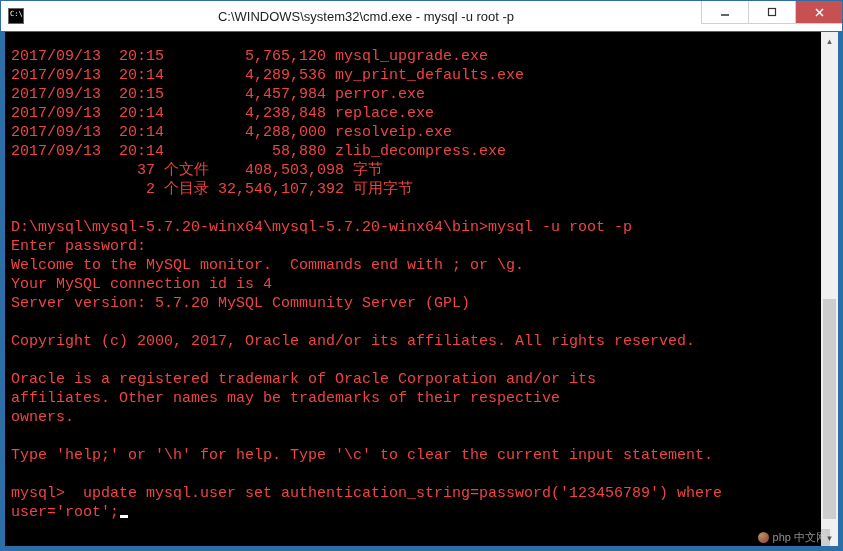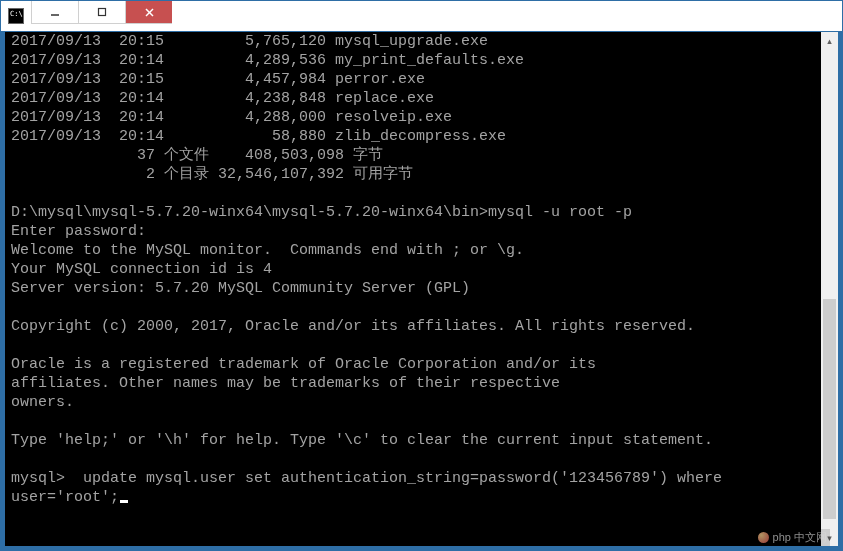--- a/index.html
+++ b/index.html
@@ -86,22 +86,22 @@
     background: #000;
     border: 4px solid #2e6ea6;
     border-top: none;
     box-sizing: border-box;
     position: relative;
     overflow: hidden;
   }
   .term {
     position: absolute;
     inset: 0;
-    padding: 0 4px 2px 6px;
-    color: #a3a3a3;
+    padding: 15px 4px 2px 6px;
+    color: #ef4444;
     font-family: "NSimSun", "SimSun", Consolas, "Courier New", monospace;
     font-size: 15px;
     line-height: 19px;
     white-space: pre;
     overflow-y: auto;
     overflow-x: hidden;
   }
   .cursor {
     display: inline-block;
     width: 8px;
@@ -164,20 +164,21 @@
   .term-wrap { position: absolute; inset: 0 17px 0 0; }
 </style>
 </head>
 <body>
 
 <div class="window">
   <div class="titlebar">
     <div class="icon-slot">
       <span class="cmd-icon"></span>
     </div>
+    <div class="title">C:\WINDOWS\system32\cmd.exe - mysql  -u root -p</div>
     <div class="winbtns">
       <div class="winbtn min">
         <svg width="10" height="10">
             <line x1="1" y1="8" x2="9" y2="8" stroke-width="1.5"></line>
           </svg>
       </div>
       <div class="winbtn max">
         <svg width="10" height="10">
             <rect x="1.5" y="1.5" width="7" height="7" fill="none" stroke-width="1.2"></rect>
           </svg>

